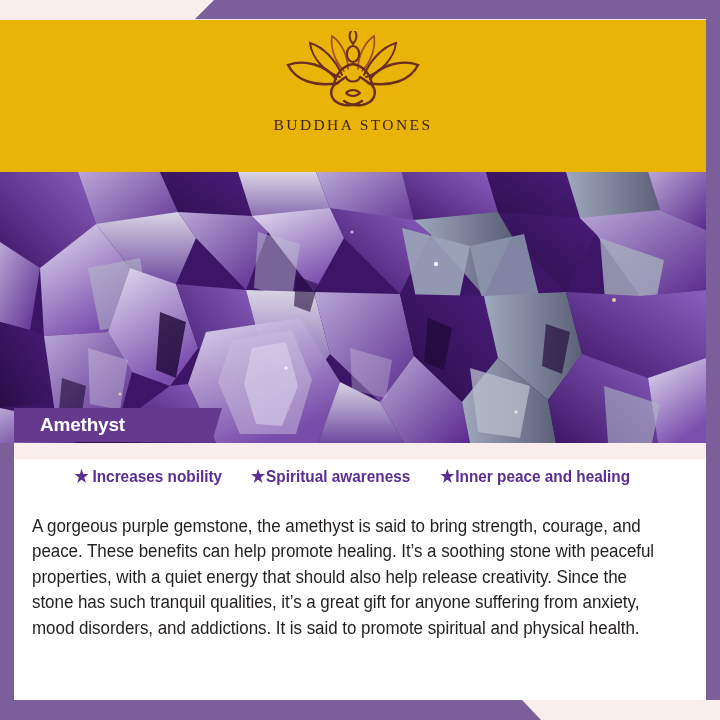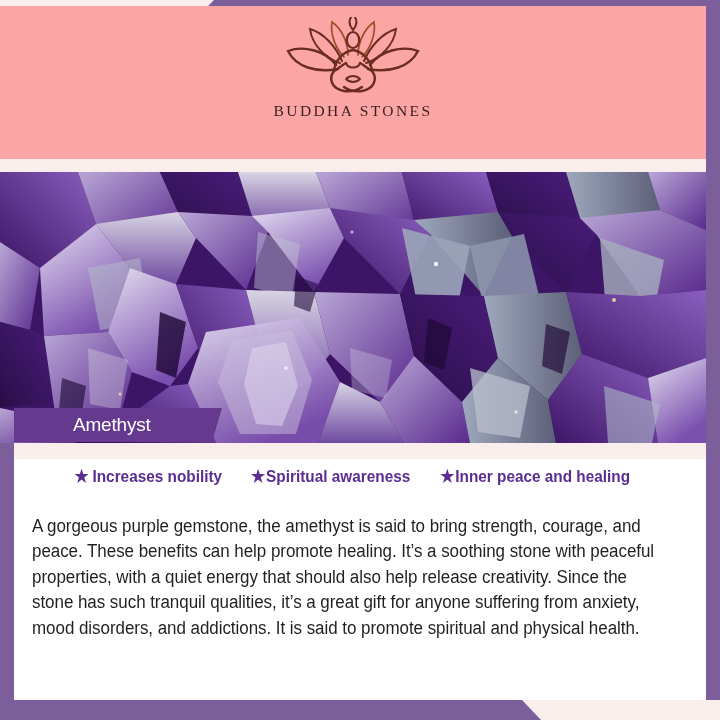--- a/index.html
+++ b/index.html
@@ -54,25 +54,25 @@
     width: 720px;
     height: 20px;
     background: #7c5e9b;
     -webkit-clip-path: polygon(0px 0px, 522px 0px, 541px 20px, 0px 20px);
     clip-path: polygon(0px 0px, 522px 0px, 541px 20px, 0px 20px);
   }
 
   
   .header {
     position: absolute;
-    top: 6px;
+    top: 20px;
     left: 0;
     width: 706px;
     height: 153px;
-    background: #fca5a5;
+    background: #eab308;
   }
 
   .logo-wrap {
     position: absolute;
     top: 11px;
     left: 0;
     width: 706px;
     text-align: center;
   }
   .logo-mark {
@@ -129,24 +129,24 @@
     width: 208px;
     height: 34px;
     background: #653a8e;
     -webkit-clip-path: polygon(0 0, 208px 0, 198px 34px, 0 34px);
     clip-path: polygon(0 0, 208px 0, 198px 34px, 0 34px);
     display: flex;
     align-items: center;
     z-index: 5;
   }
   .stone-badge-text {
-    margin-left: 59px;
+    margin-left: 26px;
     color: #ffffff;
     font-family: "Liberation Sans", sans-serif;
-    font-weight: normal;
+    font-weight: bold;
     font-size: 19px;
     letter-spacing: -0.2px;
   }
 
   
   .content {
     position: absolute;
     top: 443px;
     left: 14px;
     width: 692px;

